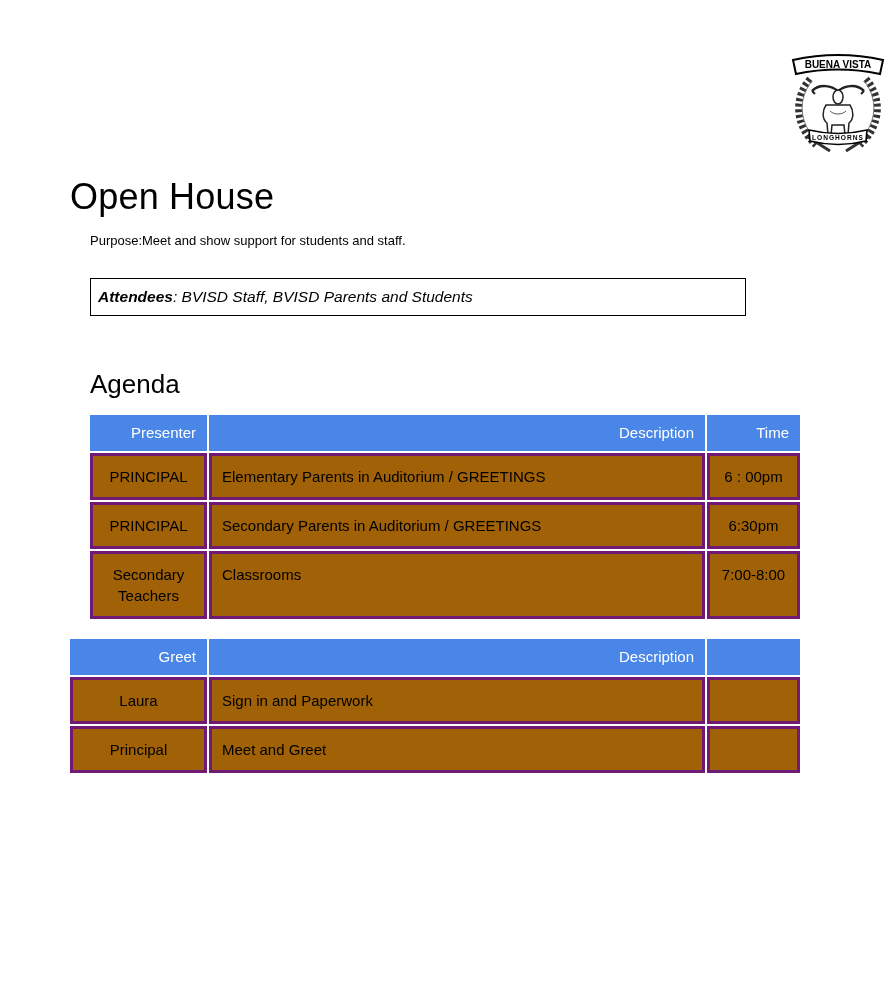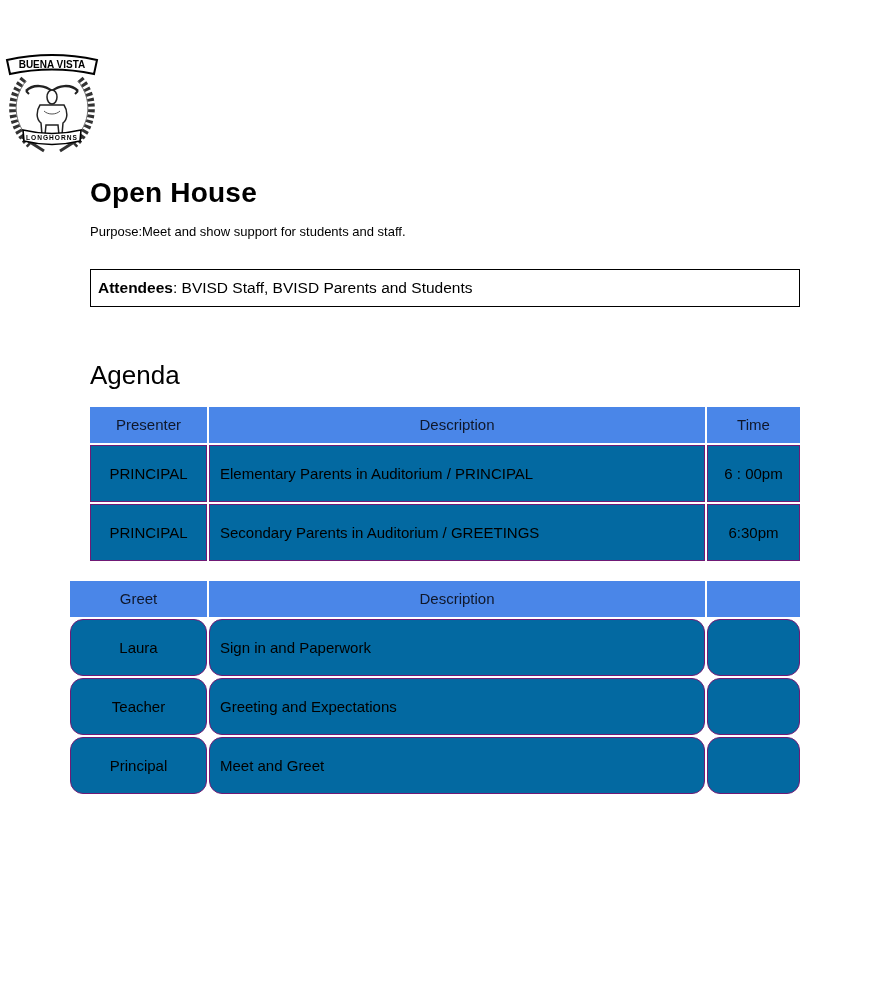--- a/index.html
+++ b/index.html
@@ -16,47 +16,48 @@
     position: relative;
     width: 890px;
     height: 995px;
     overflow: hidden;
   }
 
   
   .logo-wrap {
     padding-top: 53px;
     display: flex;
-    justify-content: flex-start;
+    justify-content: flex-end;
   }
   .logo-wrap svg { display: block; }
 
   
   .title {
-    margin: 23px 0 0 90px;
-    font-size: 28px;
-    font-weight: 700;
+    margin: 23px 0 0 70px;
+    font-size: 36px;
+    font-weight: 400;
     line-height: 1.05;
     letter-spacing: 0.2px;
   }
   .purpose {
     margin: 15px 0 0 90px;
     font-size: 13px;
     line-height: 20px;
   }
 
   
   .attendees-box {
     box-sizing: border-box;
     margin: 27px 0 0 90px;
-    width: 710px;
+    width: 656px;
     border: 1.5px solid #000000;
     padding: 8px 7px;
     font-size: 15.5px;
     line-height: 20px;
+    font-style: italic;
   }
   .attendees-box .bold { font-weight: 700; }
 
   
   .section-heading {
     margin: 0 12px 0 90px;
     font-size: 26px;
     font-weight: 400;
     line-height: 1.1;
   }
@@ -73,38 +74,38 @@
   .agenda-table {
     width: 714px;
     margin: 15px 0 0 88px;
   }
   .actions-table {
     width: 734px;
     margin: 16px 0 0 68px;
   }
   table.doc-table th {
     background: #4a86e8;
-    color: #0f172a;
+    color: #ffffff;
     font-weight: 400;
-    text-align: center;
+    text-align: right;
     padding: 8px 11px;
     line-height: 20px;
     overflow: hidden;
     white-space: nowrap;
   }
   table.doc-table td {
-    background: #0369a1;
-    border: 1px solid #701a75;
-    padding: 17px 10px;
+    background: #a16207;
+    border: 3px solid #701a75;
+    padding: 10px 10px;
     line-height: 21px;
     vertical-align: top;
     word-wrap: break-word;
   }
   .agenda-table td { padding-top: 7px; padding-bottom: 6px; }
-  .actions-table td { padding-top: 7.5px; padding-bottom: 7px; border-radius: 13px; }
+  .actions-table td { padding-top: 7.5px; padding-bottom: 7px; }
   td.center { text-align: center; }
   col.c-narrow1 { width: 117px; }
   col.c-narrow1b { width: 137px; }
   col.c-wide { width: auto; }
   col.c-narrow2 { width: 93px; }
 </style>
 </head>
 <body>
 
 <div class="page">
@@ -153,27 +154,32 @@
     <thead>
       <tr>
         <th>Presenter</th>
         <th>Description</th>
         <th>Time</th>
       </tr>
     </thead>
     <tbody>
       <tr>
         <td class="center">PRINCIPAL</td>
-        <td>Elementary Parents in Auditorium / PRINCIPAL</td>
+        <td>Elementary Parents in Auditorium / GREETINGS</td>
         <td class="center">6 : 00pm</td>
       </tr>
       <tr>
         <td class="center">PRINCIPAL</td>
         <td>Secondary Parents in Auditorium / GREETINGS</td>
         <td class="center">6:30pm</td>
+      </tr>
+      <tr>
+        <td class="center">Secondary Teachers</td>
+        <td>Classrooms</td>
+        <td class="center">7:00-8:00</td>
       </tr>
     </tbody>
   </table>
 
 
   <table class="doc-table actions-table">
     <colgroup>
       <col class="c-narrow1b">
         <col class="c-wide">
         <col class="c-narrow2">
@@ -185,25 +191,20 @@
         <th></th>
       </tr>
     </thead>
     <tbody>
       <tr>
         <td class="center">Laura</td>
         <td>Sign in and Paperwork</td>
         <td></td>
       </tr>
       <tr>
-        <td class="center">Teacher</td>
-        <td>Greeting and Expectations</td>
-        <td></td>
-      </tr>
-      <tr>
         <td class="center">Principal</td>
         <td>Meet and Greet</td>
         <td></td>
       </tr>
     </tbody>
   </table>
 
 </div>
 
 </body></html>

